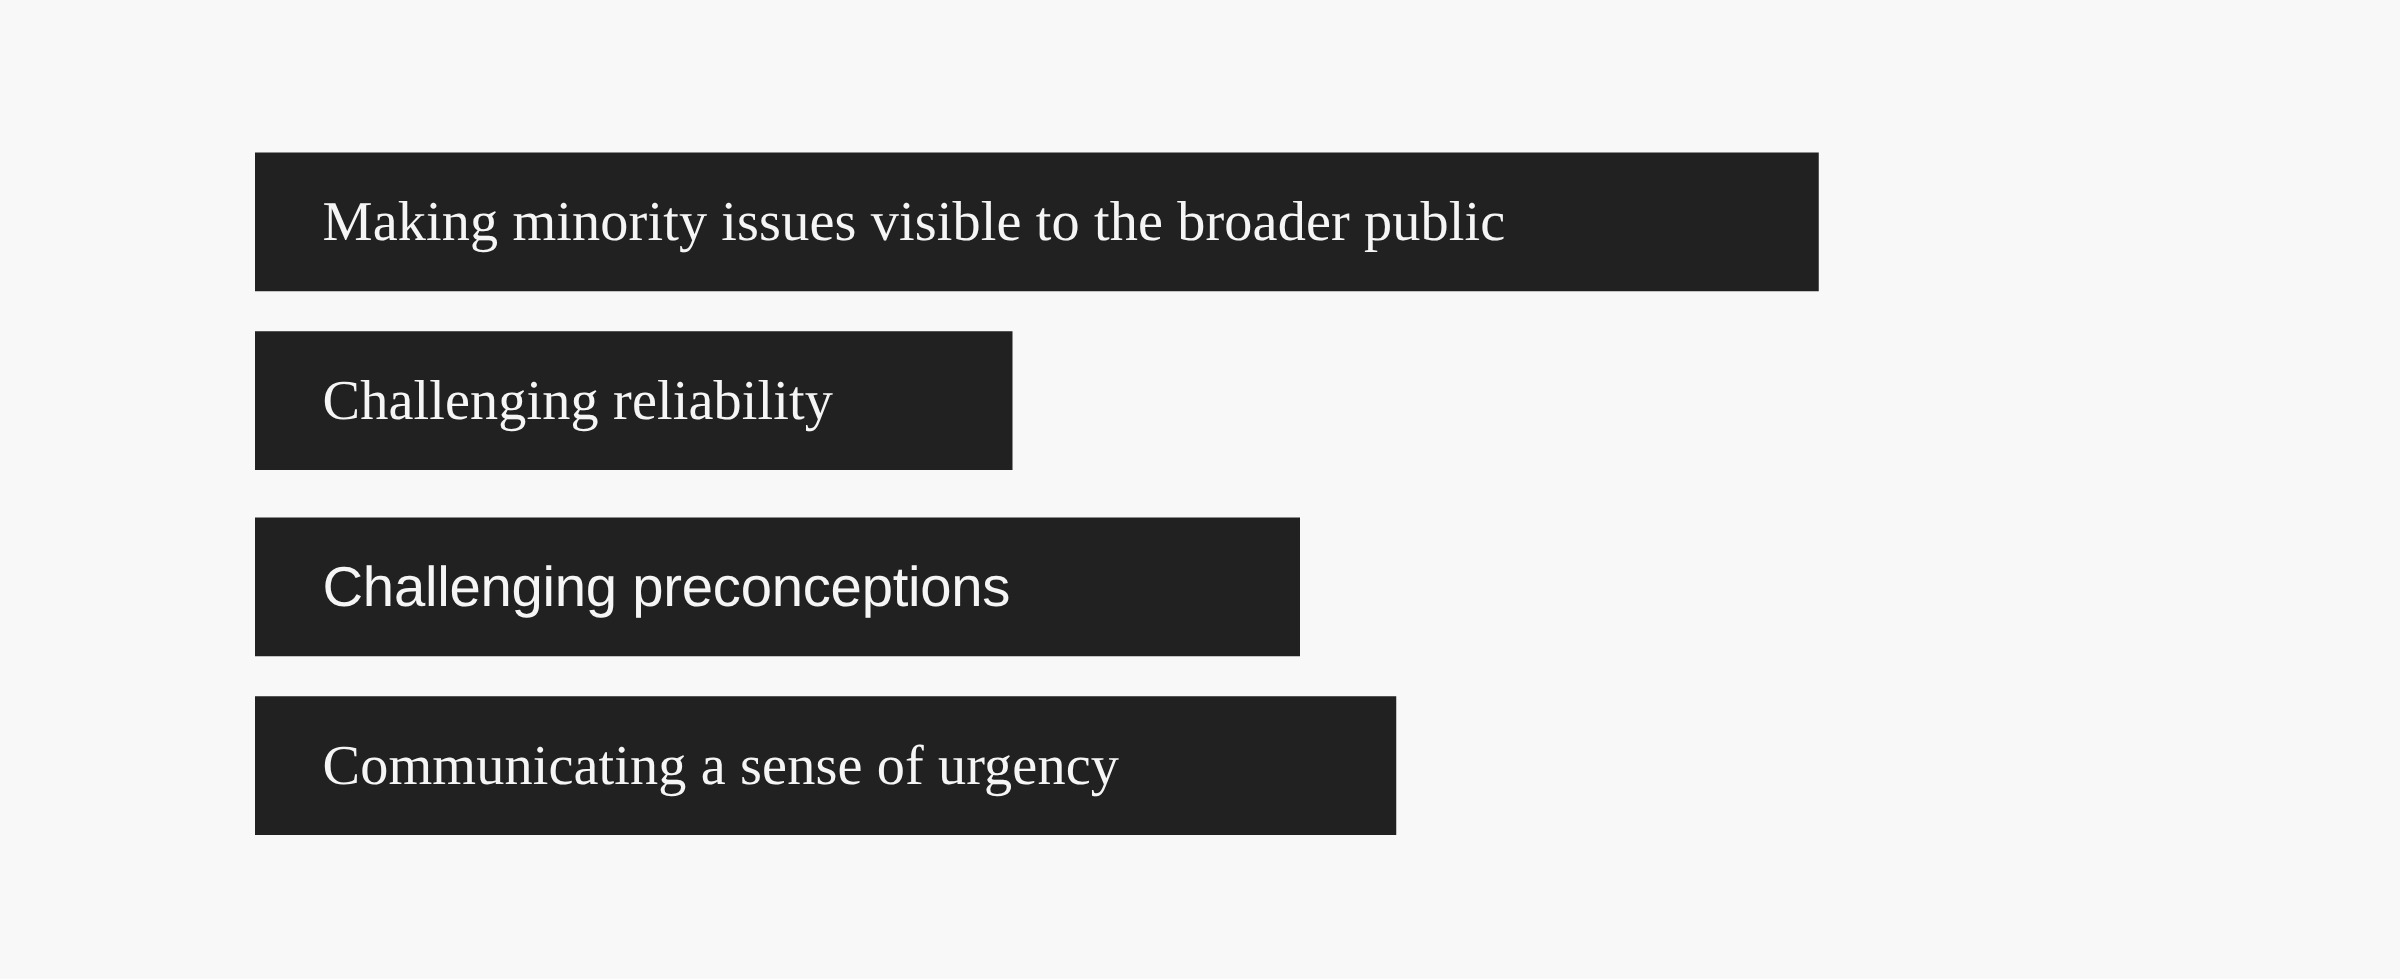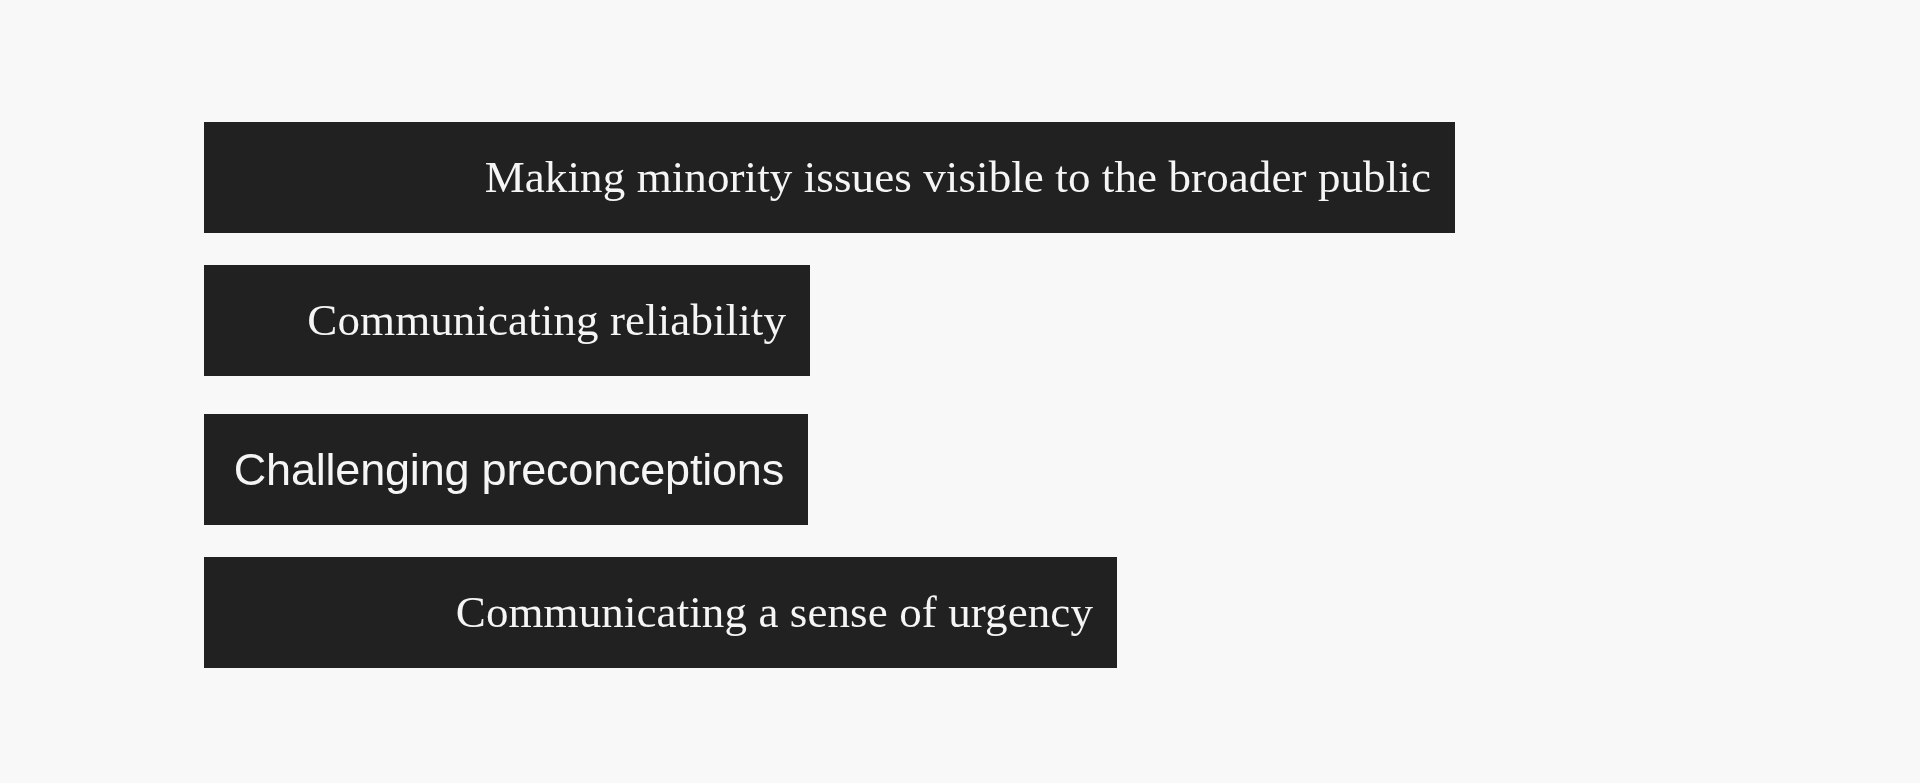--- a/index.html
+++ b/index.html
@@ -28,58 +28,58 @@
     list-style: none;
   }
   .bar {
     position: relative;
     height: 111px;
     margin-bottom: 32px;
     background: #212121;
     display: flex;
     align-items: center;
     box-sizing: border-box;
+    padding-left: 54px;
     padding-right: 24px;
     overflow: hidden;
-    justify-content: flex-end;
   }
   .bar:last-child {
     margin-bottom: 0;
   }
   .bar-label {
     color: #f5f5f5;
     font-size: 45px;
     line-height: 1;
     white-space: nowrap;
     letter-spacing: 0.1px;
   }
   .font-serif .bar-label {
     font-family: "Liberation Serif", "DejaVu Serif", serif;
   }
   .font-sans .bar-label {
     font-family: "Liberation Sans", "DejaVu Sans", sans-serif;
     letter-spacing: -0.2px;
   }
   .w-1 { width: 1251px; }
   .w-2 { width: 606px; }
-  .w-3 { width: 604px; margin-top: 38px; }
+  .w-3 { width: 836px; margin-top: 38px; }
   .w-4 { width: 913px; }
 </style>
 </head>
 <body>
 
 <div id="stage">
   <ul class="bar-list">
 
     <li class="bar w-1 font-serif">
       <span class="bar-label">Making minority issues visible to the broader public</span>
     </li>
 
     <li class="bar w-2 font-serif">
-      <span class="bar-label">Communicating reliability</span>
+      <span class="bar-label">Challenging reliability</span>
     </li>
 
     <li class="bar w-3 font-sans">
       <span class="bar-label">Challenging preconceptions</span>
     </li>
 
     <li class="bar w-4 font-serif">
       <span class="bar-label">Communicating a sense of urgency</span>
     </li>
 

